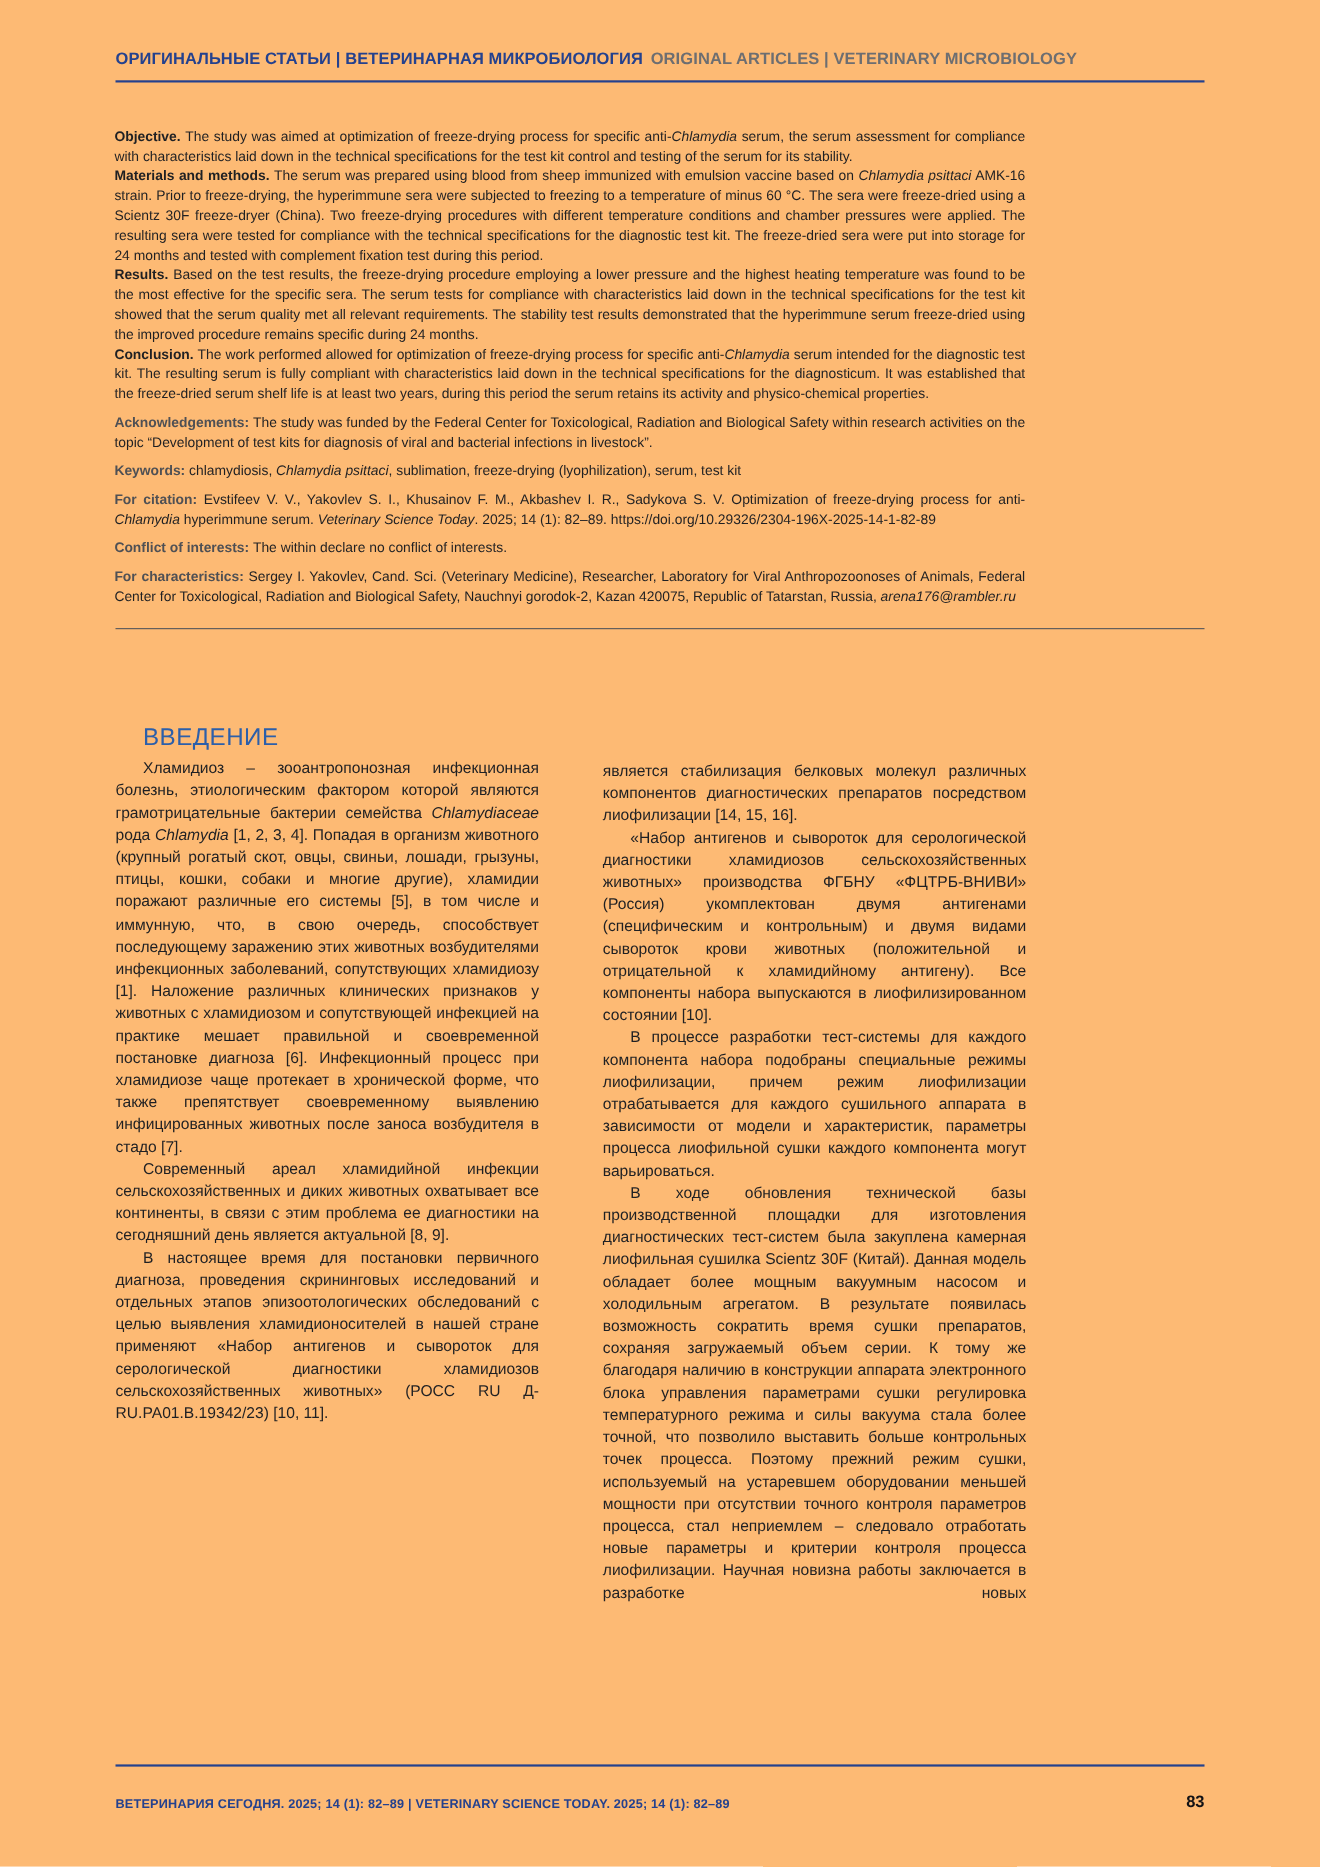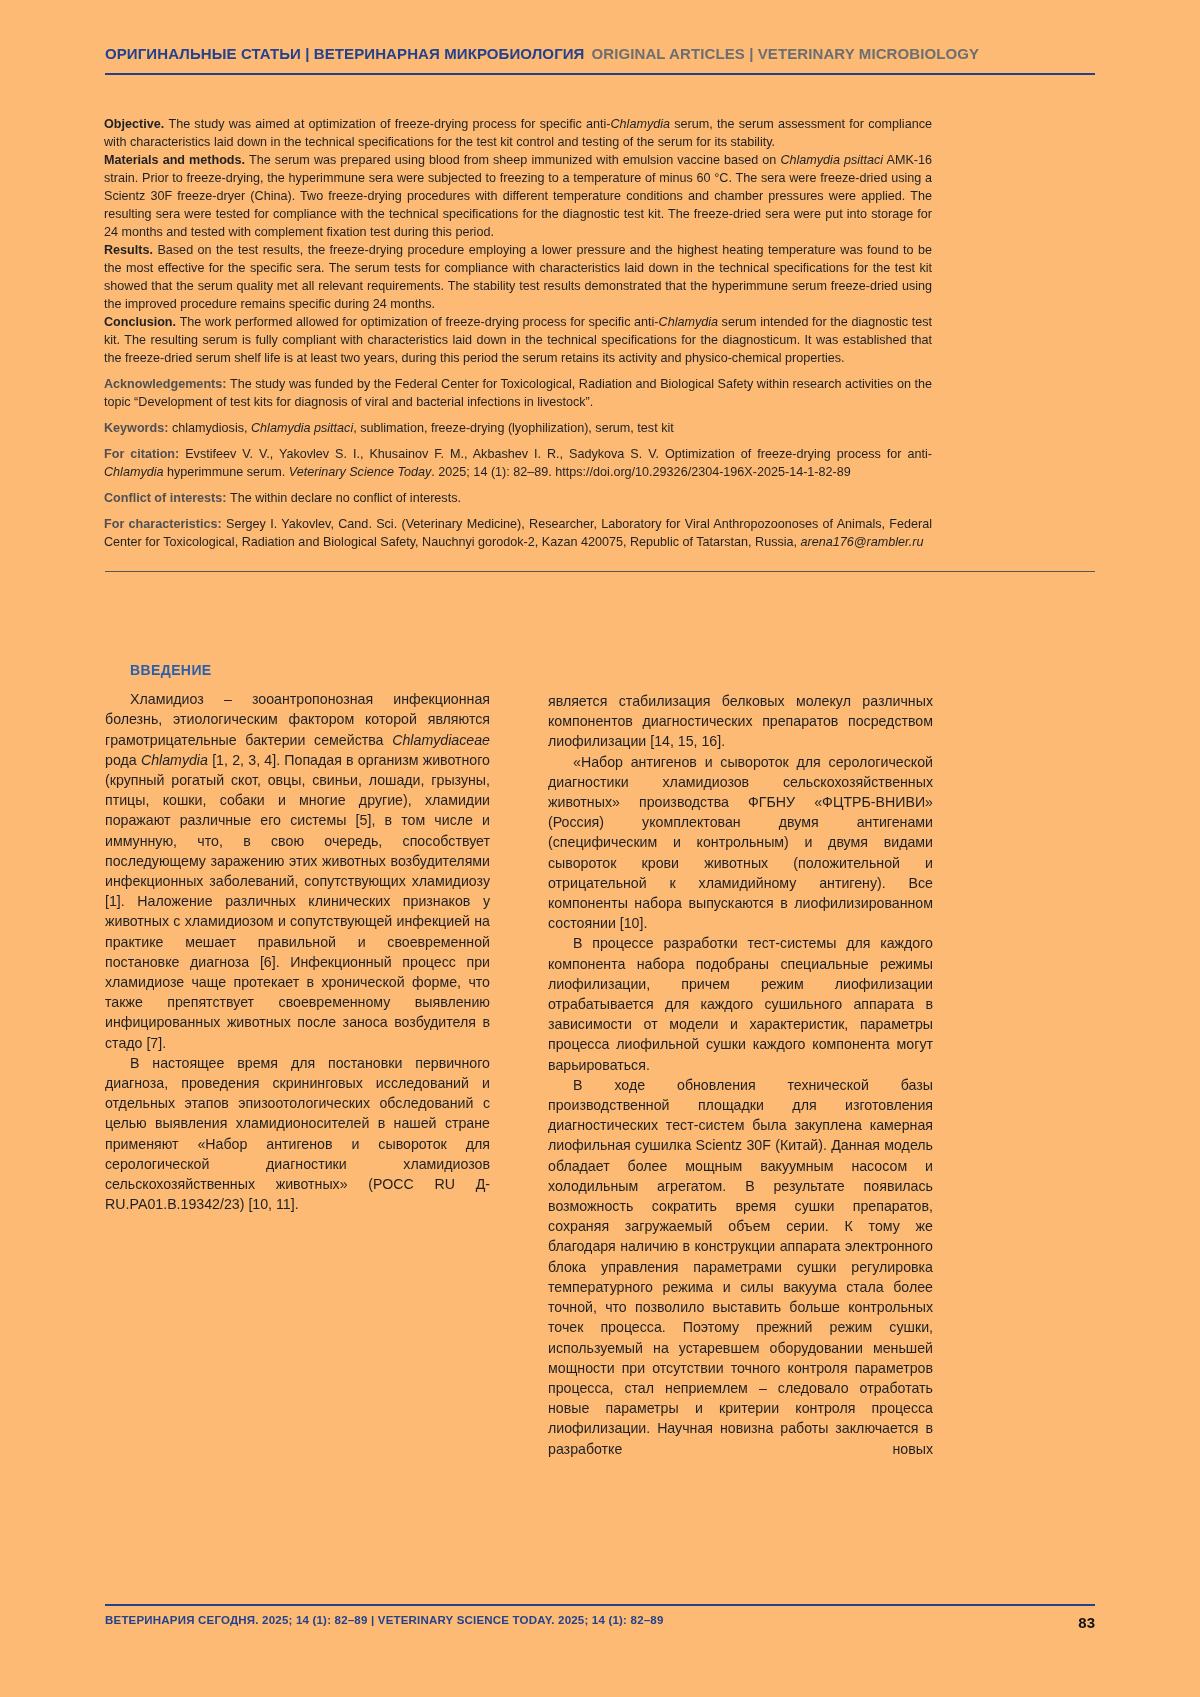--- a/index.html
+++ b/index.html
@@ -33,27 +33,27 @@
   .divider{margin:20px 0 0 105px;width:990px;height:1px;background:#55565a;}
   
   .body-columns{display:flex;gap:34px;margin:88px 0 0 105px;width:828px;}
   .col{width:397px;font-size:14.2px;line-height:20.2px;text-align:justify;}
   .col p{text-indent:25px;}
   .col p.no-indent{text-indent:0;}
   .col p.cont{text-align-last:justify;}
   .col-right{padding-top:31px;margin-left:24px;}
   .intro-heading{
     color:var(--heading-blue);
-    font-size:14px;font-weight:700;
+    font-size:22px;font-weight:400;
     margin:0 0 9px 0;text-indent:25px;letter-spacing:.4px;
   }
   
   .page-footer{position:absolute;left:105px;width:990px;top:1604px;}
   .footer-rule{height:2px;background:var(--navy);}
-  .footer-line{display:flex;justify-content:space-between;align-items:flex-start;margin-top:8px;}
+  .footer-line{display:flex;justify-content:space-between;align-items:flex-end;margin-top:24px;}
   .footer-text{font-size:11.5px;font-weight:700;color:var(--navy);letter-spacing:.2px;}
   .page-num{font-size:15px;font-weight:700;color:#121215;}
 </style>
 </head>
 <body>
 
 <div class="page">
 
   <header class="page-header">
     <div class="header-line">
@@ -73,20 +73,21 @@
     <p class="meta"><span class="b muted">Conflict of interests: </span><span>The within declare no conflict of interests.</span></p>
     <p class="meta"><span class="b muted">For characteristics: </span><span>Sergey I. Yakovlev, Cand. Sci. (Veterinary Medicine), Researcher, Laboratory for Viral Anthropozoonoses of Animals, Federal Center for Toxicological, Radiation and Biological Safety, Nauchnyi gorodok-2, Kazan 420075, Republic of Tatarstan, Russia, </span><span class="i">arena176@rambler.ru</span></p>
   </section>
 
   <div class="divider"></div>
 
   <section class="body-columns" lang="ru">
     <div class="col">
       <h2 class="intro-heading">ВВЕДЕНИЕ</h2>
       <p><span>Хламидиоз – зооантропонозная инфекционная болезнь, этиологическим фактором которой являются грамотрицательные бактерии семейства </span><span class="i">Chlamydiaceae</span><span> рода </span><span class="i">Chlamydia</span><span> [1, 2, 3, 4]. Попадая в организм животного (крупный рогатый скот, овцы, свиньи, лошади, грызуны, птицы, кошки, собаки и многие другие), хламидии поражают различные его системы [5], в том числе и иммунную, что, в свою очередь, способствует последующему заражению этих животных возбудителями инфекционных заболеваний, сопутствующих хламидиозу [1]. Наложение различных клинических признаков у животных с хламидиозом и сопутствующей инфекцией на практике мешает правильной и своевременной постановке диагноза [6]. Инфекционный процесс при хламидиозе чаще протекает в хронической форме, что также препятствует своевременному выявлению инфицированных животных после заноса возбудителя в стадо [7].</span></p>
+      <p><span>Современный ареал хламидийной инфекции сельскохозяйственных и диких животных охватывает все континенты, в связи с этим проблема ее диагностики на сегодняшний день является актуальной [8, 9].</span></p>
       <p><span>В настоящее время для постановки первичного диагноза, проведения скрининговых исследований и отдельных этапов эпизоотологических обследований с целью выявления хламидионосителей в нашей стране применяют «Набор антигенов и сывороток для серологической диагностики хламидиозов сельскохозяйственных животных» (РОСС RU Д-RU.РА01.В.19342/23) [10, 11].</span></p>
     </div>
     <div class="col col-right">
       <p class="no-indent"><span>является стабилизация белковых молекул различных компонентов диагностических препаратов посредством лиофилизации [14, 15, 16].</span></p>
       <p><span>«Набор антигенов и сывороток для серологической диагностики хламидиозов сельскохозяйственных животных» производства ФГБНУ «ФЦТРБ-ВНИВИ» (Россия) укомплектован двумя антигенами (специфическим и контрольным) и двумя видами сывороток крови животных (положительной и отрицательной к хламидийному антигену). Все компоненты набора выпускаются в лиофилизированном состоянии [10].</span></p>
       <p><span>В процессе разработки тест-системы для каждого компонента набора подобраны специальные режимы лиофилизации, причем режим лиофилизации отрабатывается для каждого сушильного аппарата в зависимости от модели и характеристик, параметры процесса лиофильной сушки каждого компонента могут варьироваться.</span></p>
       <p class="cont"><span>В ходе обновления технической базы производственной площадки для изготовления диагностических тест-систем была закуплена камерная лиофильная сушилка Scientz 30F (Китай). Данная модель обладает более мощным вакуумным насосом и холодильным агрегатом. В результате появилась возможность сократить время сушки препаратов, сохраняя загружаемый объем серии. К тому же благодаря наличию в конструкции аппарата электронного блока управления параметрами сушки регулировка температурного режима и силы вакуума стала более точной, что позволило выставить больше контрольных точек процесса. Поэтому прежний режим сушки, используемый на устаревшем оборудовании меньшей мощности при отсутствии точного контроля параметров процесса, стал неприемлем – следовало отработать новые параметры и критерии контроля процесса лиофилизации. Научная новизна работы заключается в разработке новых</span></p>
     </div>
   </section>
 

